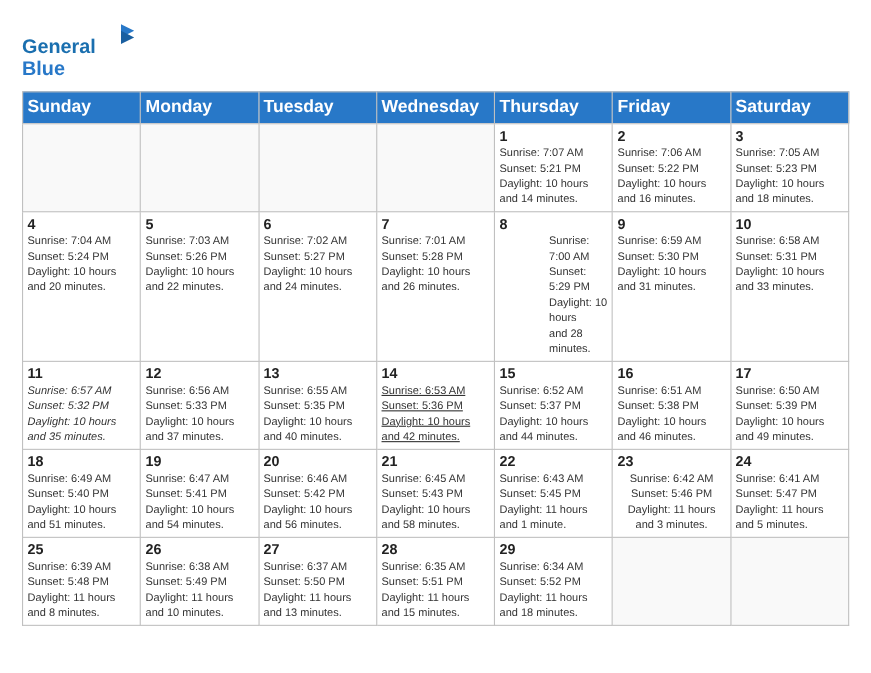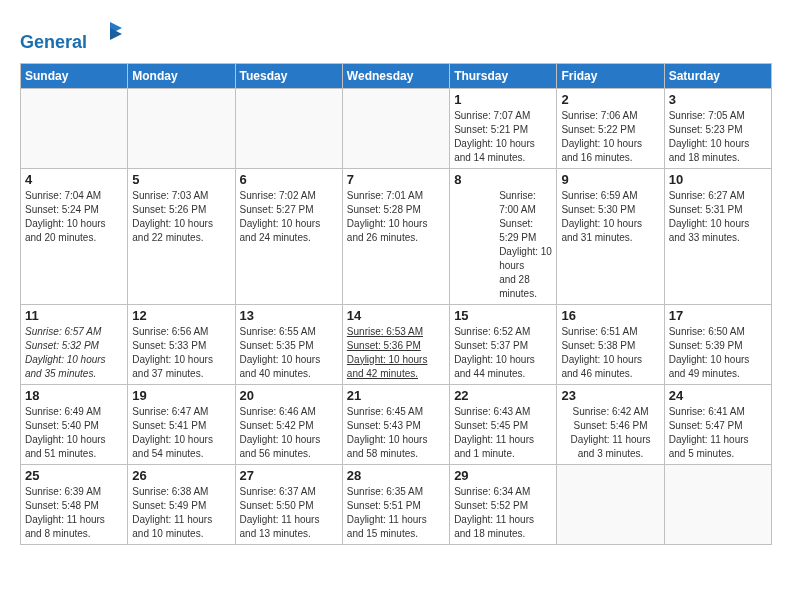--- a/index.html
+++ b/index.html
@@ -55,21 +55,21 @@
       margin-top: 2px;
     }
     .calendar-table {
       width: 100%;
       border-collapse: collapse;
       flex: 1;
     }
     .calendar-table thead tr th {
       background-color: #2878c8;
       color: #fff;
-      font-size: 12px;
+      font-size: 16px;
       font-weight: bold;
       padding: 5px 4px;
       text-align: left;
       border: 1px solid #c0c0c0;
     }
     .calendar-table tbody tr td {
       border: 1px solid #c0c0c0;
       vertical-align: top;
       padding: 3px 4px;
       font-size: 10.5px;
@@ -100,20 +100,21 @@
   <div class="header">
     <div class="logo">
       <div>
         <div class="logo-text">
           <span class="blue">General</span>
           <svg class="logo-icon" viewBox="0 0 28 28" xmlns="http://www.w3.org/2000/svg">
             <polygon points="14,2 26,8 14,14 14,2" fill="#2878c8"></polygon>
             <polygon points="14,8 26,14 14,20 14,8" fill="#1a5fa0"></polygon>
           </svg>
         </div>
+        <div class="logo-text" style="color:#2878c8; font-weight:bold;">Blue</div>
       </div>
     </div>
     <div class="title-block">
       <div class="month-title"></div>
       <div class="location-title"></div>
     </div>
   </div>
 
   <table class="calendar-table">
     <thead>
@@ -193,21 +194,21 @@
           </td>
           <td>
             <span class="day-number">9</span>
             <div class="day-info" style="white-space: pre-line;">Sunrise: 6:59 AM
 Sunset: 5:30 PM
 Daylight: 10 hours
 and 31 minutes.</div>
           </td>
           <td>
             <span class="day-number">10</span>
-            <div class="day-info" style="white-space: pre-line;">Sunrise: 6:27 AM
+            <div class="day-info" style="white-space: pre-line;">Sunrise: 6:58 AM
 Sunset: 5:31 PM
 Daylight: 10 hours
 and 33 minutes.</div>
           </td>
         </tr>
         <tr>
           <td>
             <span class="day-number">11</span>
             <div class="day-info" style="white-space: pre-line; font-style: italic;">Sunrise: 6:57 AM
 Sunset: 5:32 PM

